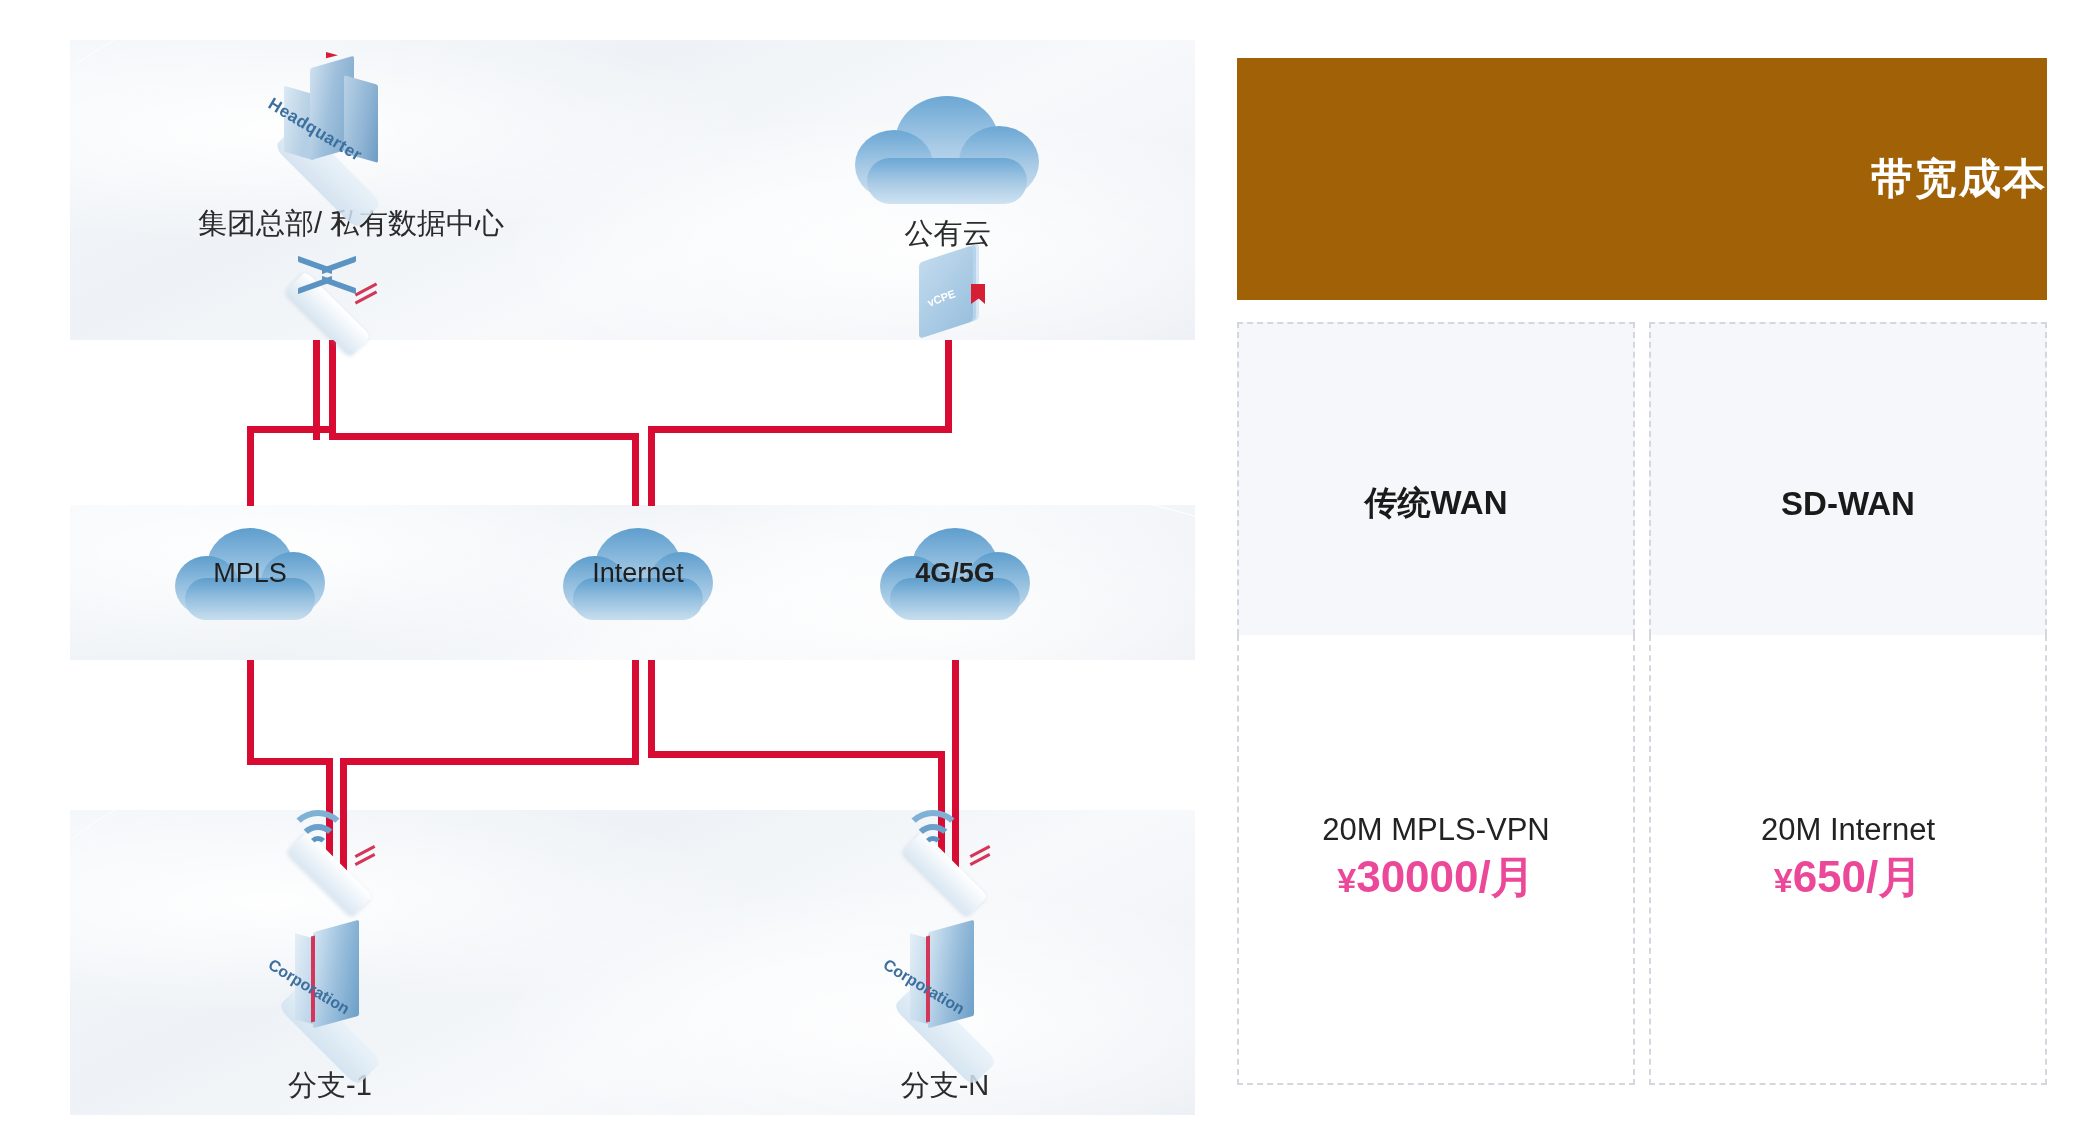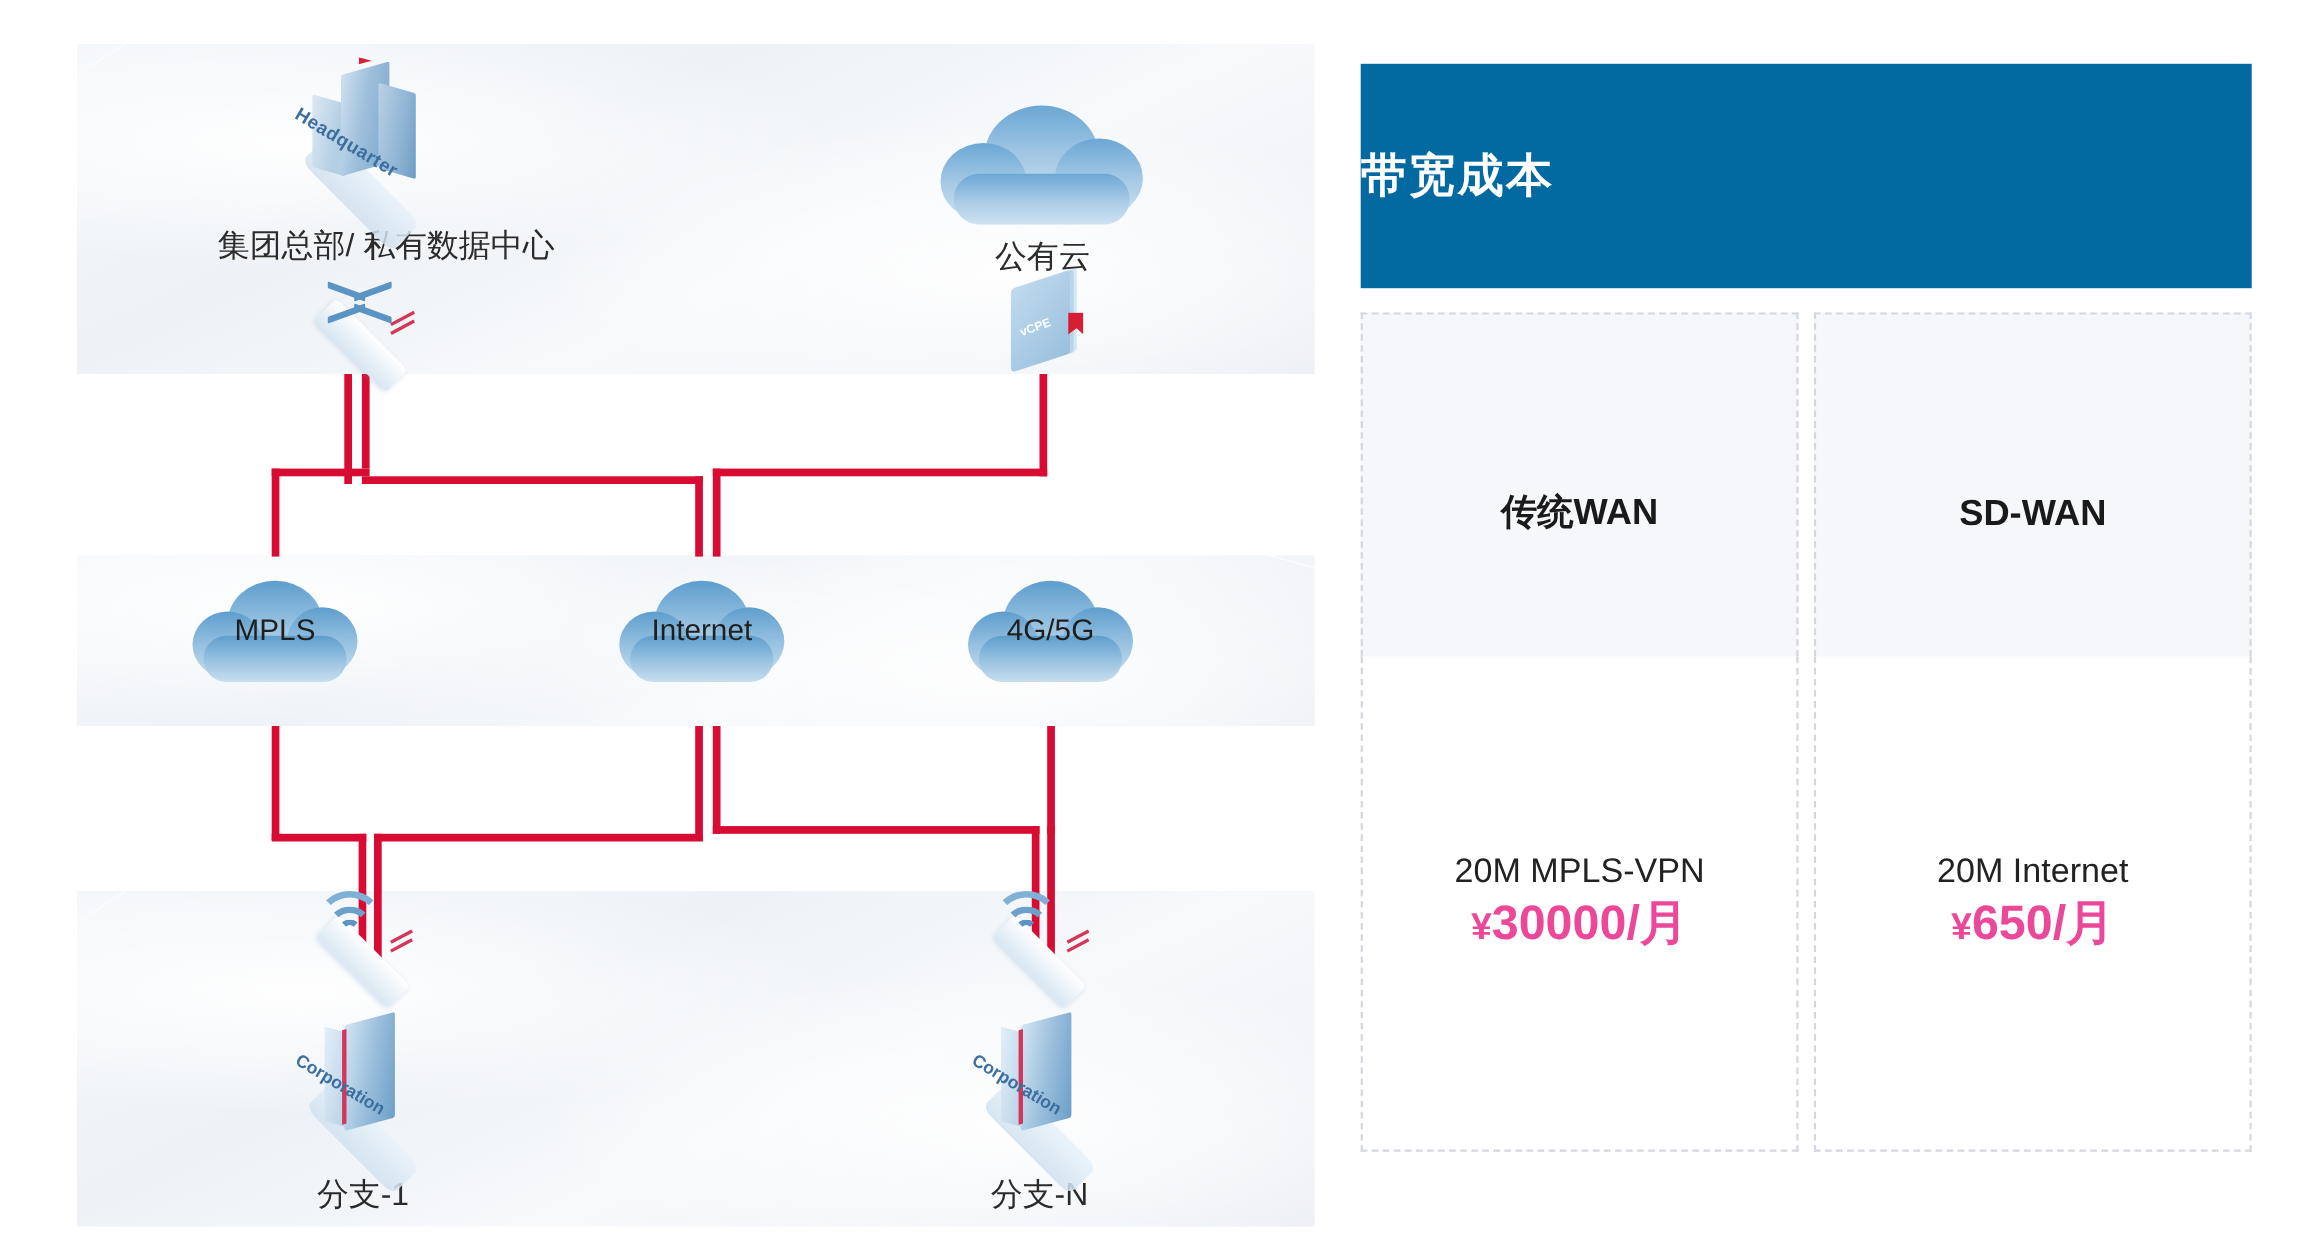--- a/index.html
+++ b/index.html
@@ -214,22 +214,22 @@
   .netcloud .txt {
     position:absolute; left:0; top:30px; width:100%;
     text-align:center; font-size:27px; color:#1f1f1f;
     z-index:3;
     font-family:"Liberation Sans", sans-serif;
   }
 
   
   .card { position:absolute; left:1237px; top:58px; width:810px; }
   .card-header {
-    height:204px; background:#0369a1;
-    display:flex; align-items:center; justify-content:flex-start;
+    height:242px; background:#a16207;
+    display:flex; align-items:center; justify-content:flex-end;
   }
   .card-header .title {
     color:#ffffff; font-size:42px; font-weight:bold; letter-spacing:2px;
     font-family:"Liberation Sans", sans-serif;
   }
   .cols { display:flex; gap:14px; margin-top:22px; }
   .col { width:398px; }
   .col-head {
     height:313px; background:#f5f7fa;
     border:2px dashed #d4d8de; border-bottom:none;
@@ -352,21 +352,21 @@
     <div class="node" style="left:563px; top:528px;">
       <div class="netcloud">
         <div class="p nc1"></div>
           <div class="p nc2"></div>
           <div class="p nc3"></div>
           <div class="p nc4"></div>
         <div class="txt">Internet</div>
       </div>
     </div>
 
-    <div class="node" style="left:880px; top:528px;">
+    <div class="node" style="left:880px; top:528px;font-weight:bold;">
       <div class="netcloud">
         <div class="p nc1"></div>
           <div class="p nc2"></div>
           <div class="p nc3"></div>
           <div class="p nc4"></div>
         <div class="txt">4G/5G</div>
       </div>
     </div>
 
     <div class="node" style="left:210px; top:796px; width:240px;">

